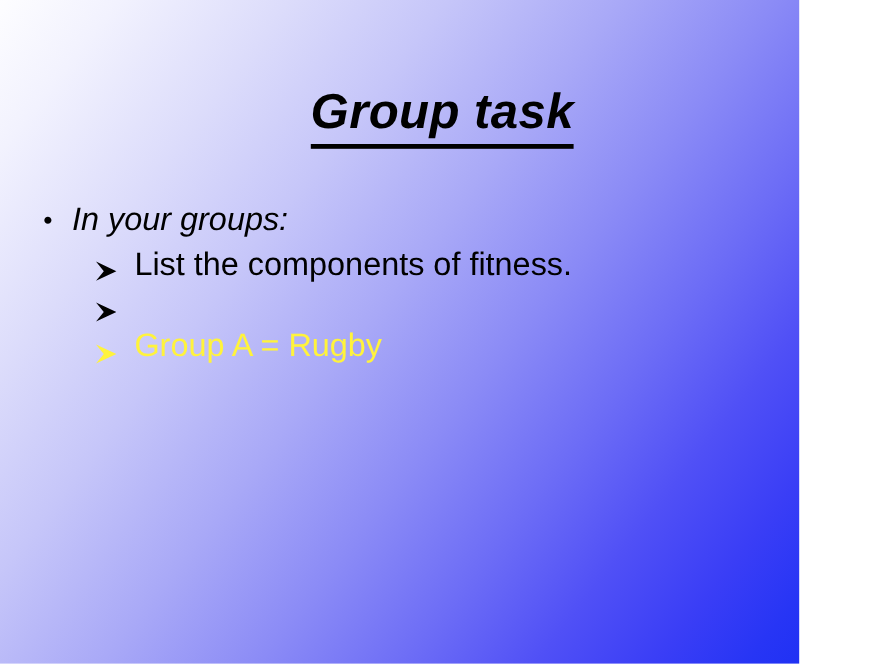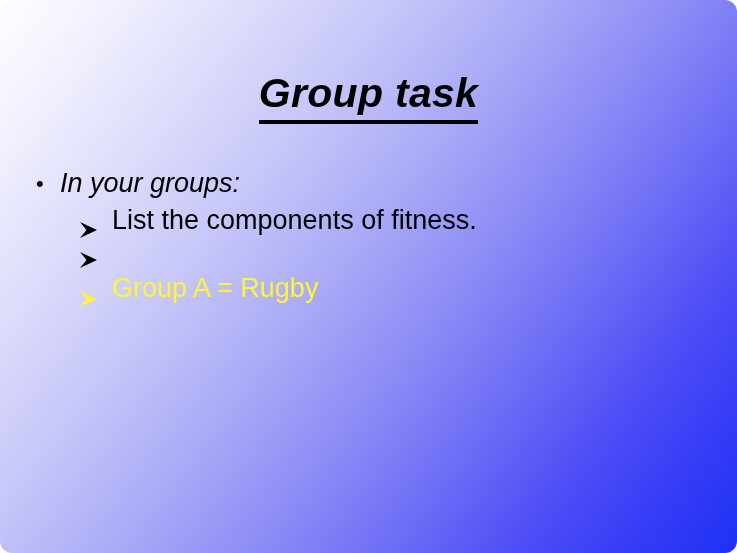--- a/index.html
+++ b/index.html
@@ -8,39 +8,38 @@
   }
   body {
     width: 737px;
     height: 553px;
     overflow: hidden;
     font-family: "Liberation Sans", sans-serif;
   }
 
   #slide {
     position: relative;
-    width: 737px;
+    width: 666px;
     height: 553px;
     box-sizing: border-box;
     
     background: linear-gradient(
         128deg,
         #fdfdff 0%,
         #f2f2fe 9%,
         #dcdcfb 22%,
         #c6c6f9 34%,
         #a9a9f7 47%,
         #8b8bf6 59%,
         #6d6df6 70%,
         #5050f6 80%,
         #3a3ef6 89%,
         #2735f5 96%,
         #2031f4 100%);
     overflow: hidden;
-    border-radius: 12px;
   }
 
   
   #title-block {
     position: absolute;
     left: 0;
     top: 72px;
     width: 737px;
     text-align: center;
   }
@@ -82,21 +81,21 @@
     text-align: left;
     color: #000000;
   }
   .level1-text {
     flex: 1;
     font-style: italic;
   }
 
   .level2-item {
     display: flex;
-    align-items: flex-end;
+    align-items: center;
     font-size: 27px;
     line-height: 1.45;
     color: #000000;
     margin-left: 42px;
     margin-bottom: -1px;
   }
   .level2-bullet {
     width: 34px;
     min-width: 34px;
     display: flex;

